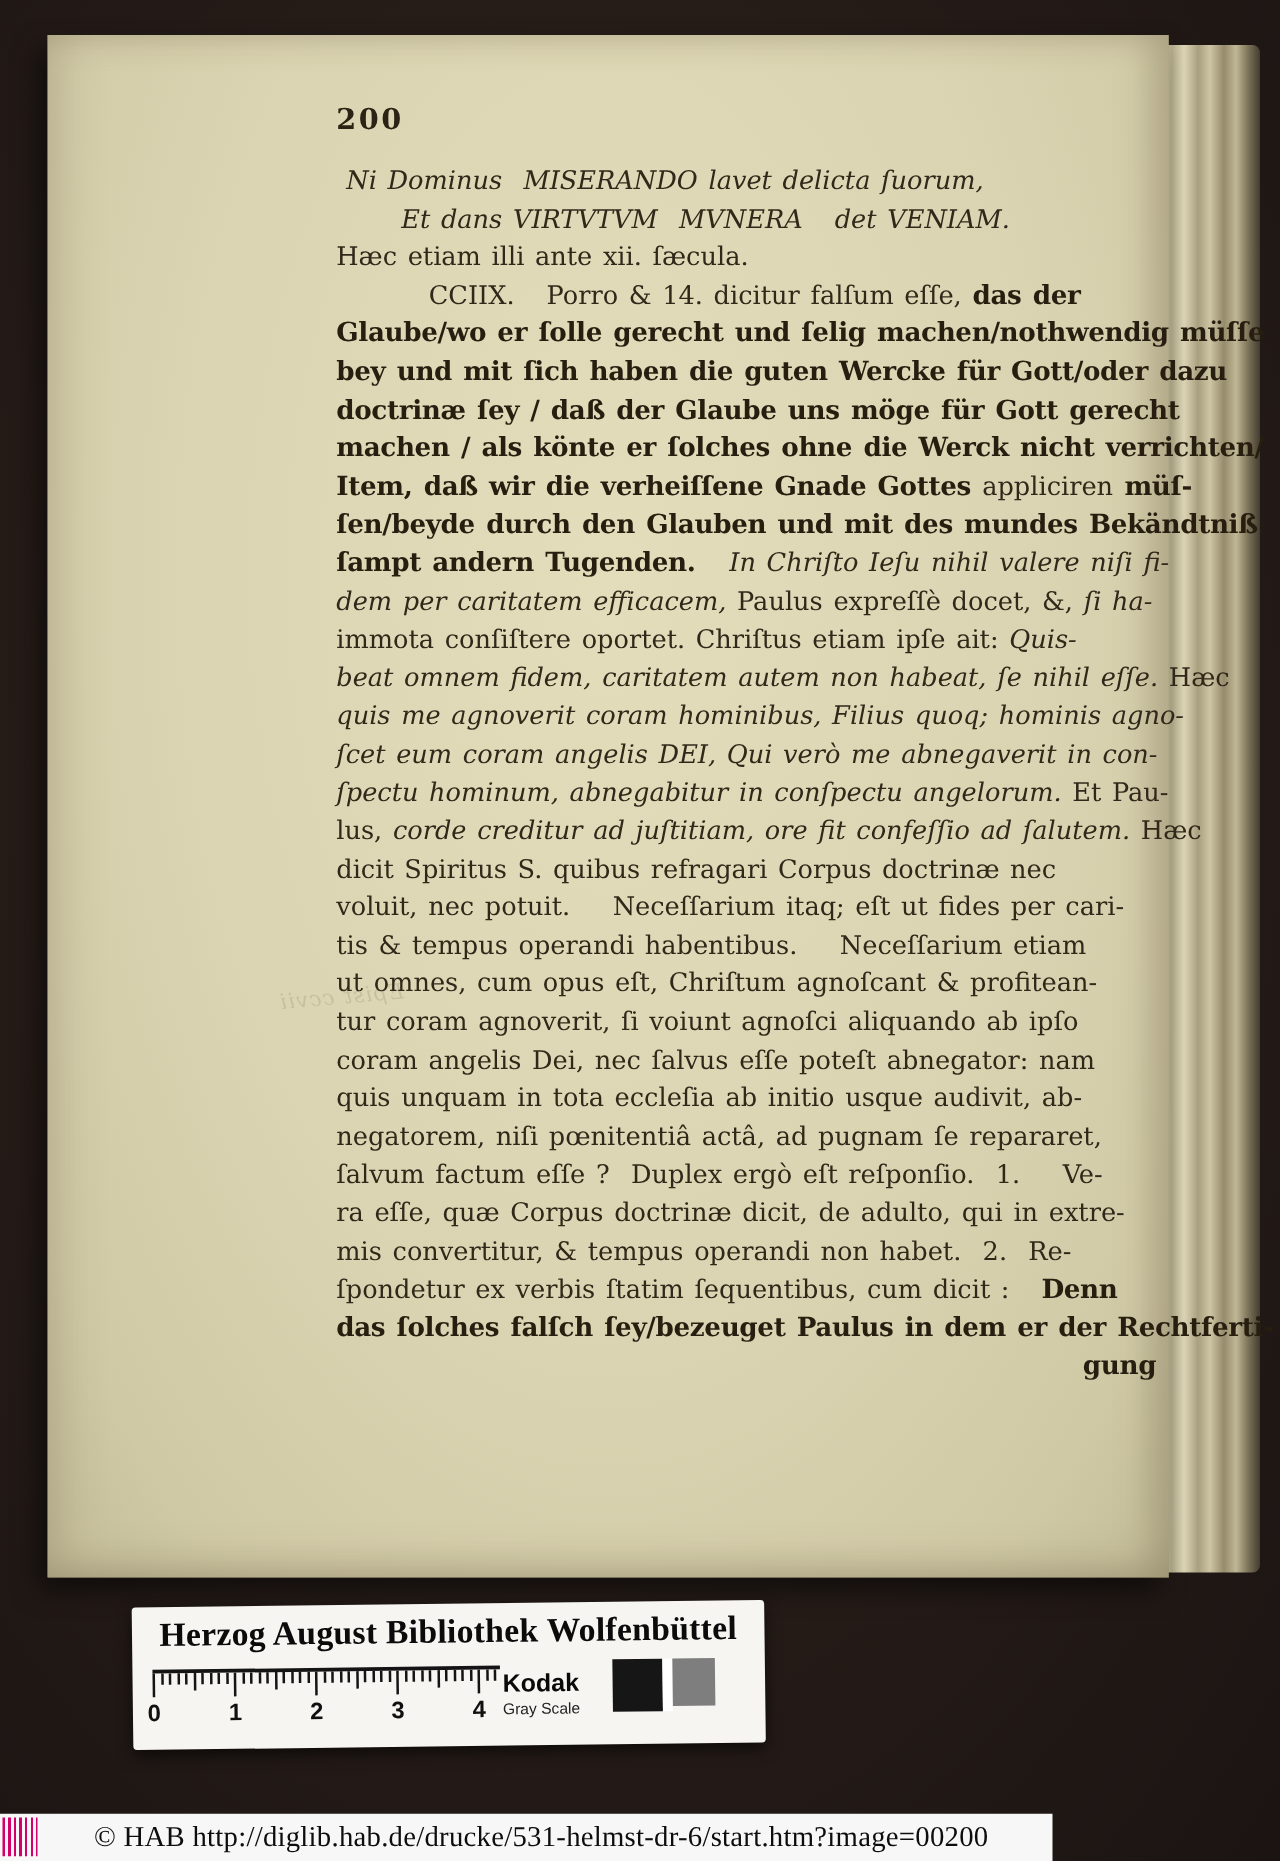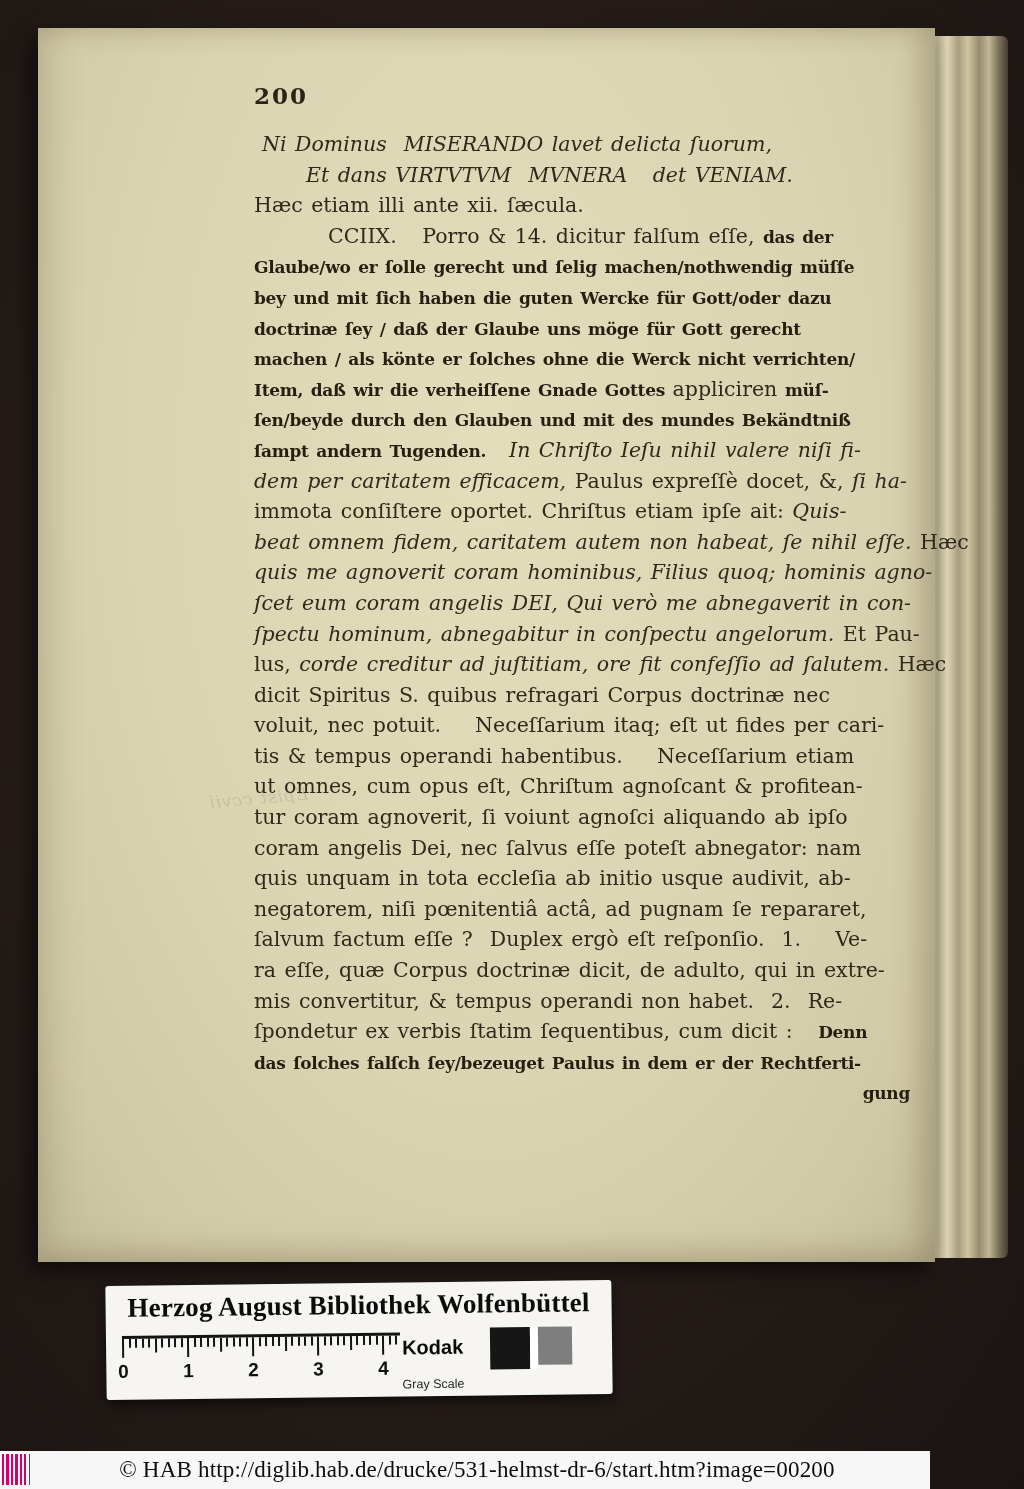--- a/index.html
+++ b/index.html
@@ -20,31 +20,31 @@
       #cdc5a4 50%, #968c6d 64%, #bfb795 76%, #7d745a 88%, #443c30 100%);
   }
 
   .page {
     position:absolute; left:38px; top:28px; width:897px; height:1234px;
     background: radial-gradient(ellipse at 50% 35%, #e3ddbb 0%, #dbd4b2 55%, #d0c9a6 85%, #c3bc99 100%);
     box-shadow: -8px 10px 20px rgba(0,0,0,0.55),
                 inset -16px 0 26px rgba(120,110,80,0.35),
                 inset 12px -10px 32px rgba(130,120,90,0.28);
   }
-  .page-inner { position:absolute; left:216px; top:54px; width:662px; }
+  .page-inner { position:absolute; left:231px; top:54px; width:662px; }
   .page-number { font-size:23px; font-weight:700; color:#2c2315; letter-spacing:2px; margin-bottom:3px; }
 
   .text-block { margin-top:20px; }
   .tline { white-space:pre; font-size:20.5px; height:30.6px; line-height:30.6px; color:#32281a; word-spacing:2px; }
   .ind1 { padding-left:8px; }
   .ind2 { padding-left:52px; }
   .ind3 { padding-left:74px; }
   .right { text-align:right; padding-right:6px; }
   .s-i { font-style:italic; }
-  .s-f { font-weight:700; font-size:17px; letter-spacing:-0.3px; color:#271e10; }
+  .s-f { font-weight:700; font-size:21px; letter-spacing:-0.3px; color:#271e10; }
 
   .showthrough {
     position:absolute; left:-46px; top:706px; opacity:0.14;
     transform:scaleX(-1) rotate(5deg);
     font-size:17px; font-style:italic; color:#4e4430; letter-spacing:1px;
   }
 
   
   .card {
     position:absolute; left:106px; top:1283px; width:506px; height:114px;
@@ -64,27 +64,27 @@
   .tick.mid { height:14px; }
   .tick.tall { height:19px; }
   .ruler-numbers { position:relative; height:24px; margin-top:3px; }
   .rnum {
     position:absolute; transform:translateX(-50%);
     font-family:"Liberation Sans", sans-serif; font-size:19px; font-weight:700; color:#101010;
   }
 
   .kodak { position:absolute; left:280px; top:8px; font-family:"Liberation Sans", sans-serif; }
   .kodak-name { font-weight:700; font-size:20px; color:#0a0a0a; }
-  .kodak-sub { font-size:12.5px; color:#222; margin-top:18px; }
+  .kodak-sub { font-size:12.5px; color:#222; margin-top:1px; }
 
   .patches { position:absolute; left:368px; top:0; display:flex; align-items:flex-start; }
   .patch { flex:none; }
 
   
-  .footer-strip { position:absolute; left:0; top:1451px; width:930px; height:38px; background:#f7f7f7;padding-left:24px; }
+  .footer-strip { position:absolute; left:0; top:1451px; width:842px; height:38px; background:#f7f7f7;padding-left:24px; }
   .caption {
     text-align:center; line-height:38px;
     font-family:"Liberation Serif", serif; font-size:23px; color:#0d0d0d; letter-spacing:0.2px;
   }
   .barcode {
     position:absolute; left:2px; top:3px; width:28px; height:31px;
     background:repeating-linear-gradient(90deg, #d4006a 0 2px, #f7f7f7 2px 4.5px);
   }
 </style>
 </head>

